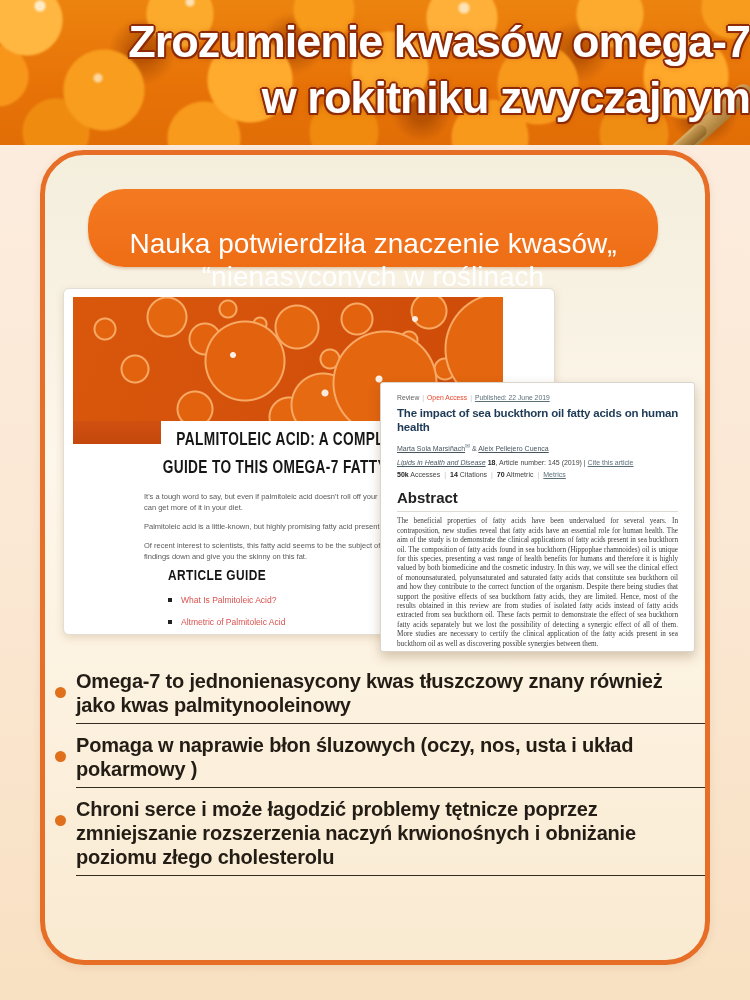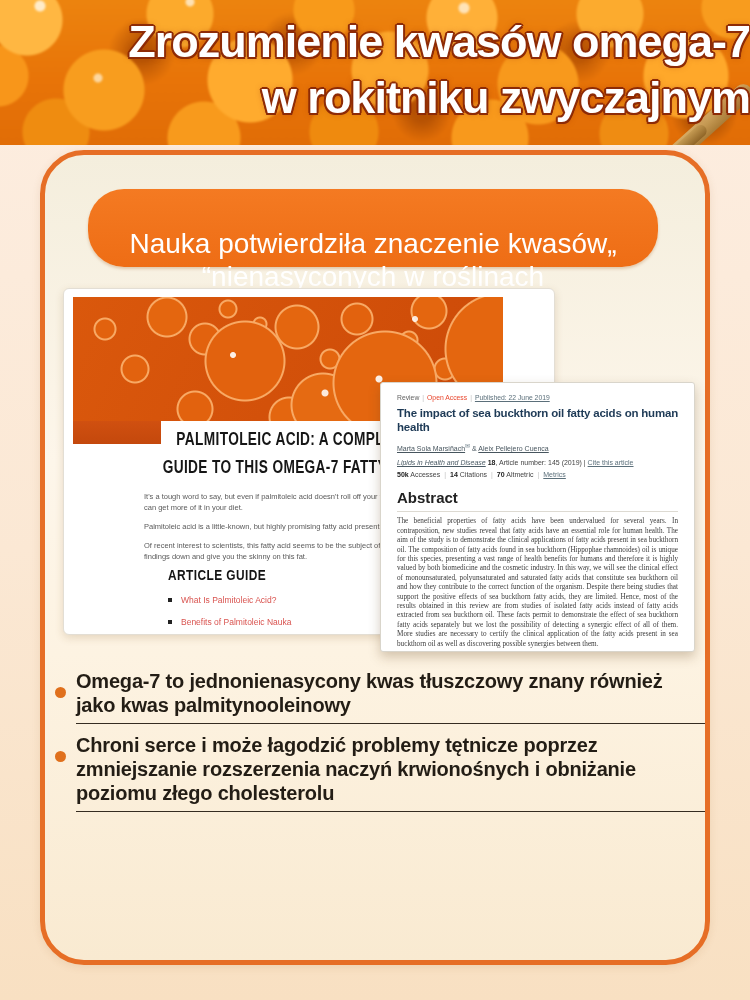--- a/index.html
+++ b/index.html
@@ -170,21 +170,21 @@
         <p>Of recent interest to scientists, this fatty acid seems to be the subject of new research studies; we're here to break some of the findings down and give you the skinny on this fat.</p>
       </div>
       <div class="guide-h">ARTICLE GUIDE</div>
       <div class="guide-links">
         <div class="guide-link">
           <span class="sq"></span>
           <span>What Is Palmitoleic Acid?</span>
         </div>
         <div class="guide-link">
           <span class="sq"></span>
-          <span>Benefits of Palmitoleic Nauka</span>
+          <span>Altmetric of Palmitoleic Acid</span>
         </div>
       </div>
     </div>
 
     <div class="paper-card">
       <div class="meta">
         <span>Review</span><span class="sep">|</span><span class="oa">Open Access</span><span class="sep">|</span><span class="ulink">Published: 22 June 2019</span>
       </div>
       <div class="p-title">The impact of sea buckthorn oil fatty acids on human
 health</div>
@@ -211,20 +211,25 @@
     </div>
 
     <div class="benefits">
       <div class="benefit">
         <span class="dot"></span>
         <div class="benefit-text">Omega-7 to jednonienasycony kwas tłuszczowy znany również
 jako kwas palmitynooleinowy</div>
       </div>
       <div class="benefit">
         <span class="dot"></span>
+        <div class="benefit-text">Pomaga w naprawie błon śluzowych (oczy, nos, usta i układ
+pokarmowy )</div>
+      </div>
+      <div class="benefit">
+        <span class="dot"></span>
         <div class="benefit-text">Chroni serce i może łagodzić problemy tętnicze poprzez
 zmniejszanie rozszerzenia naczyń krwionośnych i obniżanie
 poziomu złego cholesterolu</div>
       </div>
     </div>
 
   </div>
 </div>
 
 </body></html>

